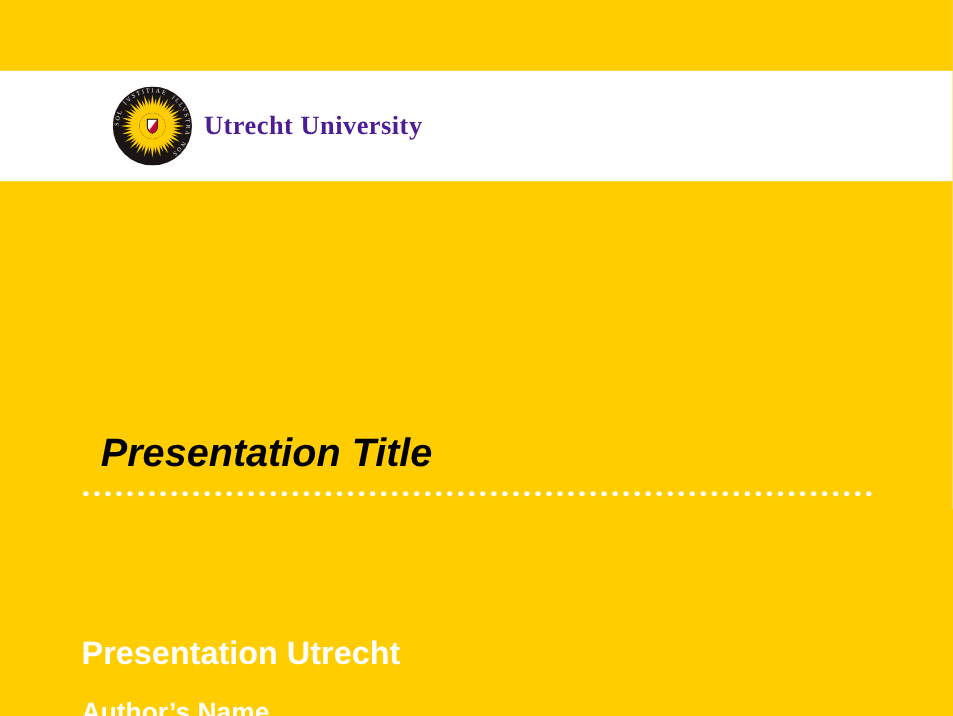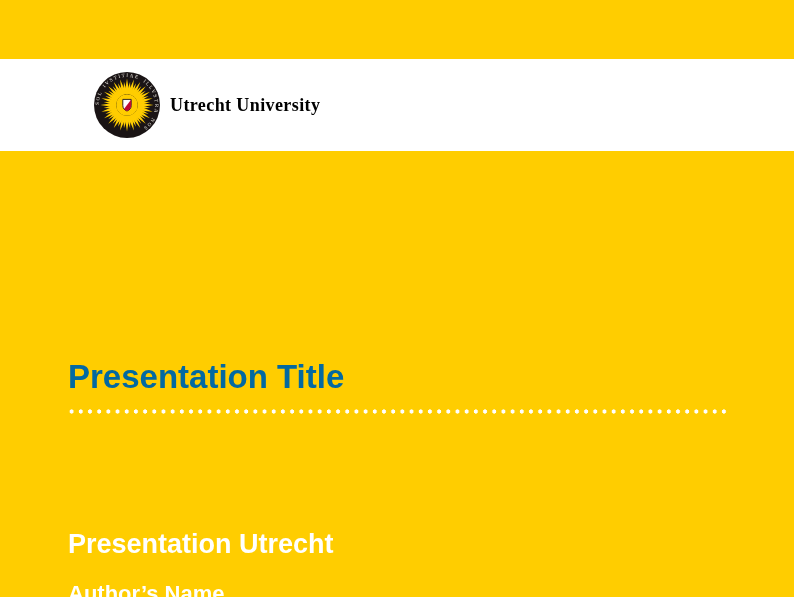--- a/index.html
+++ b/index.html
@@ -29,39 +29,40 @@
   }
   .logo-lockup {
     display: flex;
     align-items: center;
     gap: 10px;
   }
   .seal { display: block; width: 66px; height: 66px; }
   .wordmark {
     font-family: "Liberation Serif", serif;
     font-weight: 700;
-    font-size: 18px;
+    font-size: 22px;
     letter-spacing: 0.4px;
-    color: #000000;
+    color: #4c1d95;
     white-space: nowrap;
   }
   .content-area {
     position: absolute;
     left: 0; top: 151px;
     width: 794px; height: 446px;
   }
   .title {
     position: absolute;
-    left: 68px; top: 209px;
+    left: 84px; top: 209px;
     margin: 0;
     font-size: 33px;
     font-weight: 700;
     line-height: 1;
-    color: #0369a1;
+    color: #000000;
     white-space: nowrap;
+    font-style: italic;
   }
   .dotted-rule {
     position: absolute;
     left: 67px; top: 257px;
     width: 662px; height: 7px;
     background-image: radial-gradient(circle, #FFFFFF 1.9px, rgba(255,255,255,0) 2.35px);
     background-size: 9.2px 7px;
     background-repeat: repeat-x;
   }
   .subtitle {

